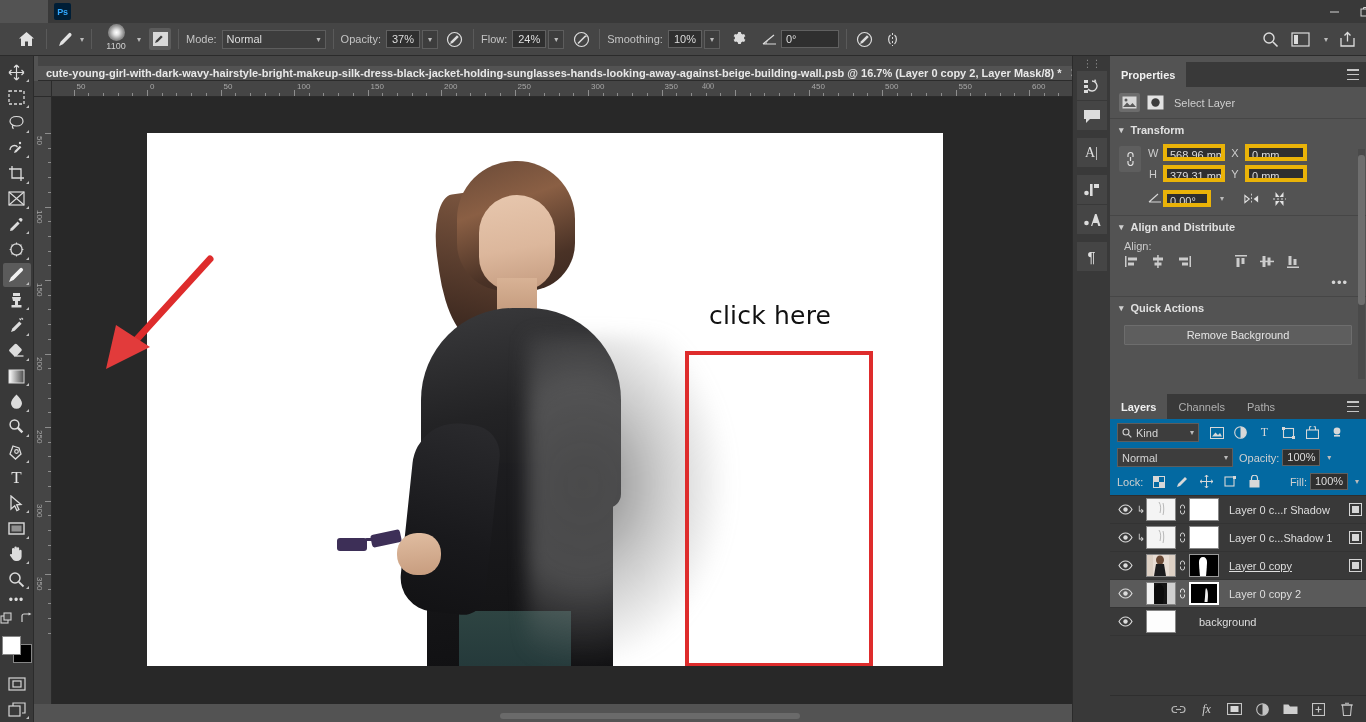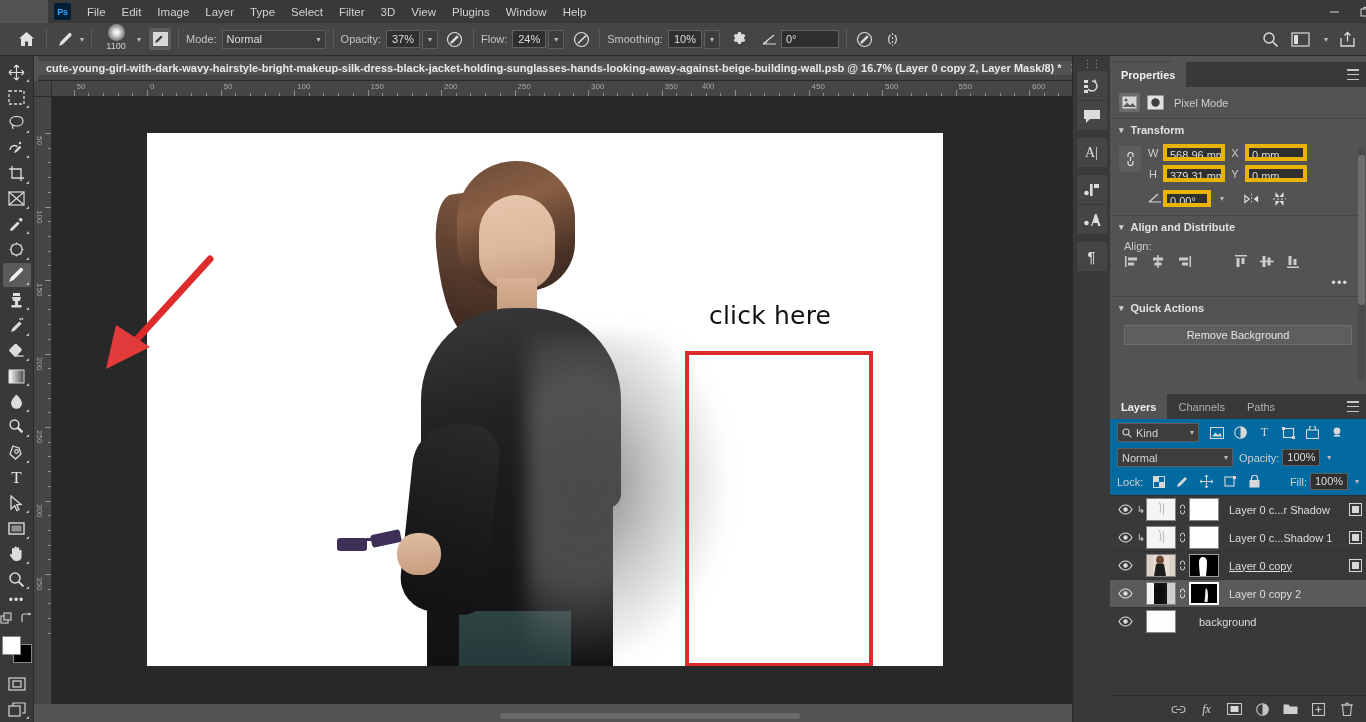--- a/index.html
+++ b/index.html
@@ -64,21 +64,21 @@
   }
   .brushdot {
     width: 17px; height: 17px; margin: 0 auto; border-radius: 50%;
     background: radial-gradient(circle, #fff 0%, #e6e6e6 22%, #8f8f8f 60%, #5f5f5f 100%);
   }
   .brushnum { font-size: 9px; color: #d0d0d0; line-height: 10px; }
 
   
   .tabbar {
     position: absolute; left: 38px; top: 56px; width: 1034px; height: 25px;
-    background: #454545; display: flex; align-items: center;
+    background: #454545; display: flex; align-items: flex-end;
     border-bottom: 1px solid #2b2b2b;
   }
   .tab {
     display: flex; align-items: center; padding: 0 8px; font-size: 11px;
     background: #454545; color: #b9b9b9; border-right: 1px solid #3a3a3a;
     white-space: nowrap;
   }
   .tab.active { background: #535353; color: #e8e8e8; font-weight: bold; }
   .tab-x { margin-left: 8px; font-size: 12px; color: #999; }
   .tab-more { display:flex; align-items:center; padding: 0 8px; font-size: 13px; color:#bbb; }
@@ -365,34 +365,20 @@
     background: #6a6a6a; border-radius: 3px;
   }
 </style>
 </head>
 <body>
 
 <div class="app">
 
   <div class="titlebar">
     <div class="ps-logo">Ps</div>
-    <div class="menu">
-      <div class="menu-item">File</div>
-      <div class="menu-item">Edit</div>
-      <div class="menu-item">Image</div>
-      <div class="menu-item">Layer</div>
-      <div class="menu-item">Type</div>
-      <div class="menu-item">Select</div>
-      <div class="menu-item">Filter</div>
-      <div class="menu-item">3D</div>
-      <div class="menu-item">View</div>
-      <div class="menu-item">Plugins</div>
-      <div class="menu-item">Window</div>
-      <div class="menu-item">Help</div>
-    </div>
     <div class="win-ctrls">
       <div class="win-btn">
         <svg width="11" height="11" viewBox="0 0 11 11">
             <line x1="1" y1="6" x2="10" y2="6" stroke="#d4d4d4" stroke-width="1"></line>
           </svg>
       </div>
       <div class="win-btn">
         <svg width="12" height="12" viewBox="0 0 12 12">
             <rect x="1" y="3" width="7" height="7" fill="none" stroke="#d4d4d4" stroke-width="1"></rect>
             <path d="M3.5 3V1.5h7v7H9" fill="none" stroke="#d4d4d4" stroke-width="1"></path>
@@ -908,21 +894,21 @@
               <circle cx="4" cy="4" r="1.5" fill="#5a5a5a"></circle>
               <path d="M1 11l4-4.5 3 3 2.5-2.5 3.5 4z" fill="#5a5a5a"></path>
             </svg>
         </div>
         <div class="pl-icon2">
           <svg width="17" height="15" viewBox="0 0 17 15">
               <rect x="0.5" y="0.5" width="16" height="14" fill="#e2e2e2"></rect>
               <circle cx="8.5" cy="7.5" r="4.2" fill="#3d3d3d"></circle>
             </svg>
         </div>
-        <span style="font-size:11px;color:#cfcfcf;">Pixel Mode</span>
+        <span style="font-size:11px;color:#cfcfcf;">Select Layer</span>
       </div>
 
       <div class="sect-head">
         <span class="chev">▾</span>
         <span>Transform</span>
       </div>
       <div class="xform">
         <div class="link-btn">
           <svg width="11" height="18" viewBox="0 0 11 18">
               <path d="M5.5 2.5a2.5 2.5 0 012.5 2.5v2M5.5 2.5A2.5 2.5 0 003 5v2M5.5 15.5a2.5 2.5 0 002.5-2.5v-2M5.5 15.5A2.5 2.5 0 013 13v-2" fill="none" stroke="#e0e0e0" stroke-width="1.2"></path>

